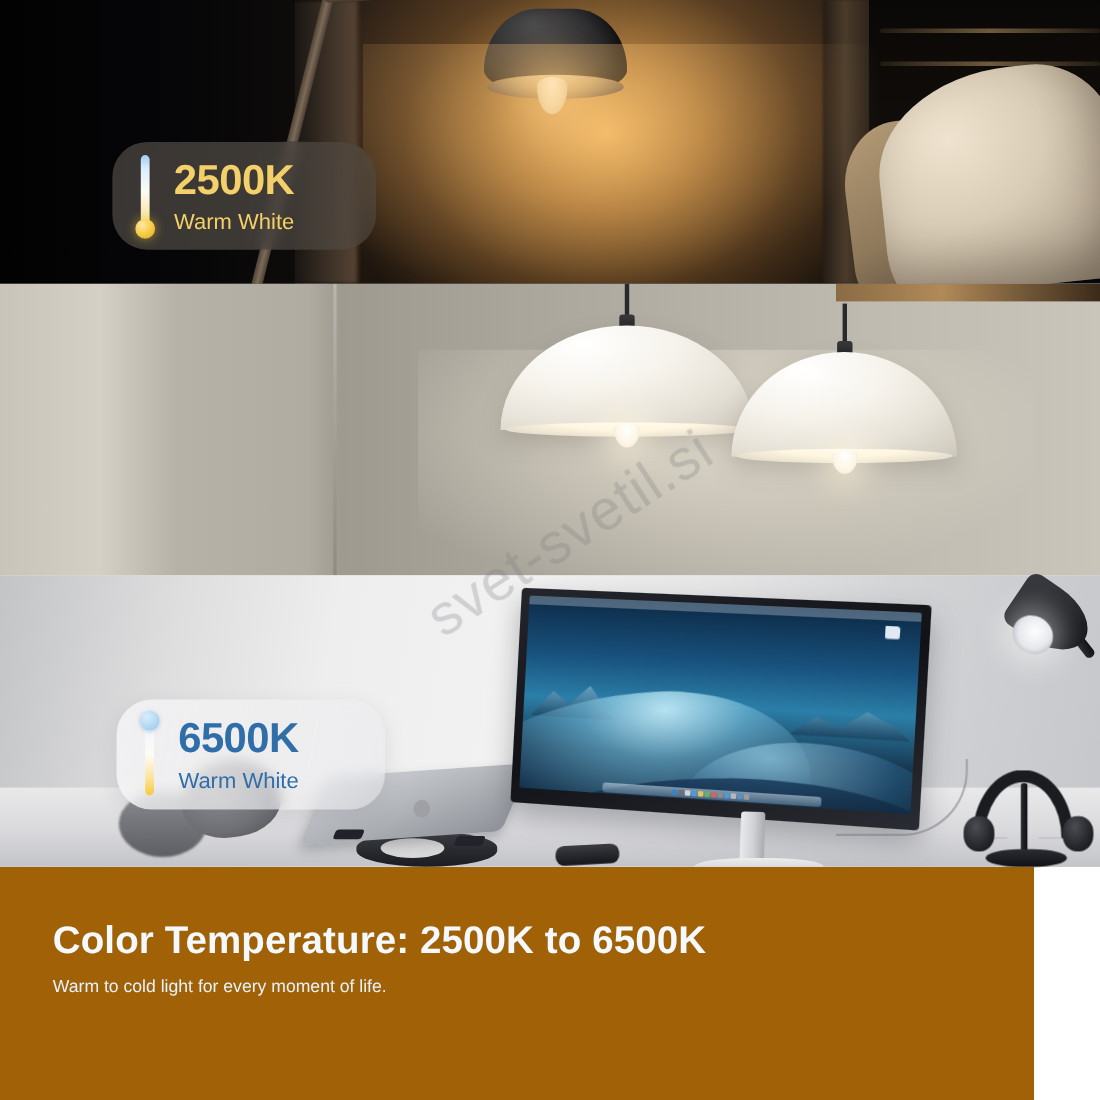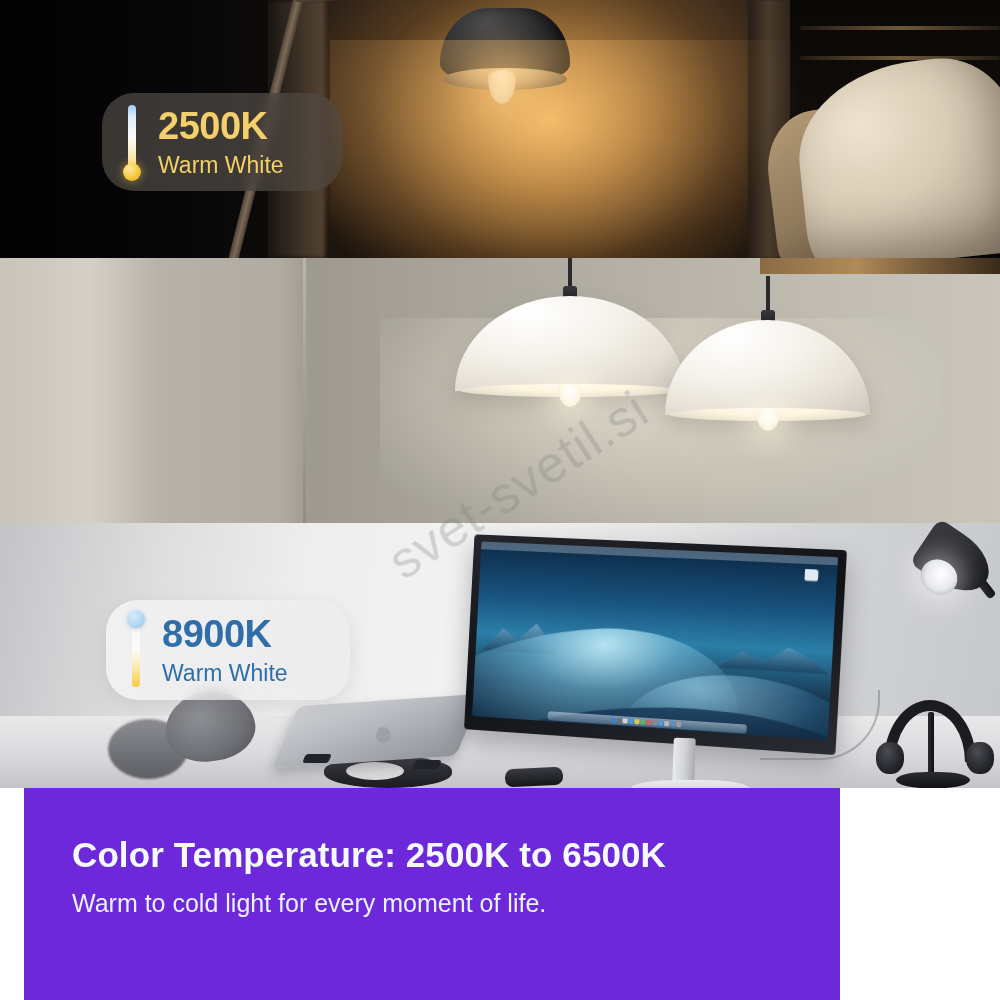--- a/index.html
+++ b/index.html
@@ -314,34 +314,35 @@
     border-bottom:2px solid rgba(120,122,128,.5);
     border-radius:0 0 60px 0;
   }
 
   
   .card {
     position:absolute;
     display:flex; align-items:center; gap:18px;
     border-radius:32px;
     padding:16px 30px 16px 22px;
+    margin-top:36px;
   }
   .slider { position:relative; width:16px; height:74px; flex:0 0 16px; }
   .slider .track {
     position:absolute; left:50%; top:0; margin-left:-4px;
     width:8px; height:74px; border-radius:5px;
     background:linear-gradient(180deg,#9fcdf2 0%, #d6e9fa 18%, #f7f7f4 48%, #fbe9b4 74%, #f5c93f 100%);
   }
   .slider .knob {
     position:absolute; left:50%; width:18px; height:18px; margin-left:-9px;
     border-radius:50%;
   }
   .card-text { display:flex; flex-direction:column; line-height:1; }
   .card-kelvin { font-size:38px; font-weight:bold; letter-spacing:-.5px; }
-  .card-name { font-size:23px; font-weight:normal; margin-top:9px;text-align:right; }
+  .card-name { font-size:20px; font-weight:normal; margin-top:9px;text-align:right; }
 
   
   #card-warm {
     left:102px; top:93px; width:240px; height:98px;
     background:linear-gradient(100deg, rgba(70,66,62,.82) 0%, rgba(76,71,66,.78) 55%, rgba(86,79,70,.55) 100%);
     backdrop-filter:blur(6px);
   }
   #card-warm .card-kelvin, #card-warm .card-name { color:#f3d06a; }
   #card-warm .knob {
     bottom:-2px;
@@ -364,31 +365,30 @@
     top:-3px;
     background:radial-gradient(circle at 35% 30%, #d8ecfb 0%, #b4d9f3 55%, #8cc2e8 100%);
     box-shadow:0 1px 4px rgba(90,130,160,.35);
   }
   #card-cool .slider .track {
     background:linear-gradient(180deg,#cfe7f8 0%, #f2f7fb 22%, #fdfcf6 50%, #fbe6a8 76%, #f6cb3c 100%);
   }
 
   
   #banner {
-    position:absolute; left:0; top:788px; width:816px; height:212px;
-    background:#6d28d9;
-    margin-left:24px;
+    position:absolute; left:0; top:788px; width:940px; height:212px;
+    background:#a16207;
   }
   #banner-title {
     position:absolute; left:48px; top:47px;
     font-size:35px; font-weight:bold; color:#f3f9fd; letter-spacing:.1px;
   }
   #banner-sub {
     position:absolute; left:48px; top:101px;
-    font-size:25px; font-weight:normal; color:#e7f2fa;
+    font-size:16px; font-weight:normal; color:#e7f2fa;
   }
   #logo {
     position:absolute; left:818px; top:866px;
     font-size:60px; font-weight:bold; color:#ffffff;
     letter-spacing:-1px; line-height:1;
     font-family:"DejaVu Sans", sans-serif;
   }
 
   
   #watermark {
@@ -518,21 +518,21 @@
   <div class="p3-hp-cup l"></div>
   <div class="p3-hp-cup r"></div>
   <div class="p3-hp-base"></div>
 
   <div class="card" id="card-cool">
     <div class="slider">
       <div class="track"></div>
       <div class="knob"></div>
     </div>
     <div class="card-text">
-      <span class="card-kelvin">8900K</span>
+      <span class="card-kelvin">6500K</span>
       <span class="card-name">Warm White</span>
     </div>
   </div>
 
   <div id="watermark">svet-svetil.si</div>
 
   <div id="banner">
     <div id="banner-title">Color Temperature: 2500K to 6500K</div>
     <div id="banner-sub">Warm to cold light for every moment of life.</div>
   </div>

